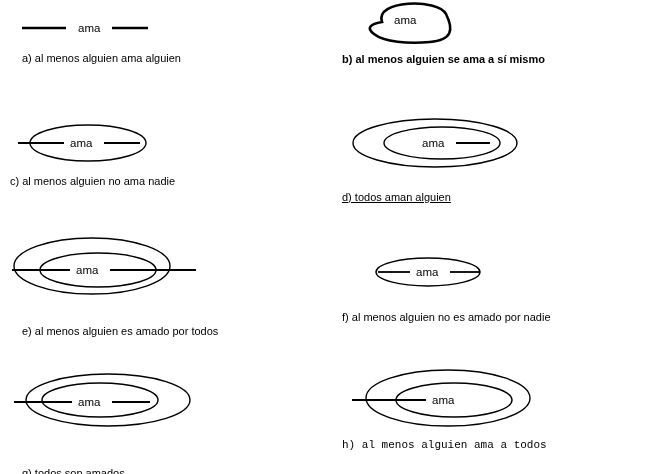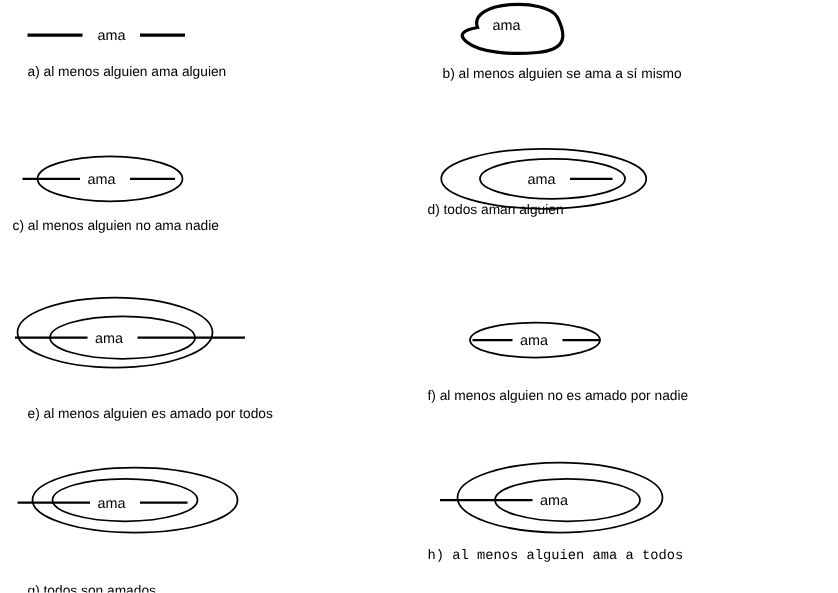--- a/index.html
+++ b/index.html
@@ -69,21 +69,21 @@
   <div class="cell" style="left:330px; top:2px; width:340px; height:72px;">
     <div class="figure">
       <svg width="240" height="52" viewBox="0 0 240 52" aria-hidden="true">
 
         <path class="stroke thick" d="M 52 20 C 44 -2, 108 -4, 116 12 C 124 28, 122 38, 100 40
                  C 78 42, 54 40, 44 32 C 36 26, 40 22, 52 20 Z"></path>
         <rect x="62" y="10" width="34" height="16" fill="#ffffff" stroke="none"></rect>
         <text class="lbl" x="64" y="22">ama</text>
       </svg>
     </div>
-    <div class="caption" style="left:24px; top:50px;">b) al menos alguien se ama a sí mismo</div>
+    <div class="caption" style="left:12px; top:50px;font-weight:bold;">b) al menos alguien se ama a sí mismo</div>
   </div>
 
   <div class="cell" style="left:0px; top:118px; width:320px; height:72px;">
     <div class="figure">
       <svg width="230" height="54" viewBox="0 0 230 54" aria-hidden="true">
         <ellipse class="stroke thin" cx="88" cy="25" rx="58" ry="18"></ellipse>
         <line class="stroke med" x1="18" y1="25" x2="64" y2="25"></line>
         <text class="lbl" x="70" y="29">ama</text>
         <line class="stroke med" x1="104" y1="25" x2="140" y2="25"></line>
       </svg>
@@ -93,21 +93,21 @@
 
   <div class="cell" style="left:330px; top:112px; width:340px; height:80px;">
     <div class="figure">
       <svg width="260" height="62" viewBox="0 0 260 62" aria-hidden="true">
         <ellipse class="stroke thin" cx="105" cy="31" rx="82" ry="24"></ellipse>
         <ellipse class="stroke thin" cx="112" cy="31" rx="58" ry="16"></ellipse>
         <text class="lbl" x="92" y="35">ama</text>
         <line class="stroke med" x1="126" y1="31" x2="160" y2="31"></line>
       </svg>
     </div>
-    <div class="caption" style="left:12px; top:49px;">d) todos aman alguien</div>
+    <div class="caption" style="left:12px; top:78px;text-decoration:underline;">d) todos aman alguien</div>
   </div>
 
   <div class="cell" style="left:0px; top:232px; width:320px; height:90px;">
     <div class="figure">
       <svg width="240" height="72" viewBox="0 0 240 72" aria-hidden="true">
         <ellipse class="stroke thin" cx="92" cy="34" rx="78" ry="28"></ellipse>
         <ellipse class="stroke thin" cx="98" cy="38" rx="58" ry="17"></ellipse>
         <line class="stroke med" x1="12" y1="38" x2="70" y2="38"></line>
         <text class="lbl" x="76" y="42">ama</text>
         <line class="stroke med" x1="110" y1="38" x2="196" y2="38"></line>

